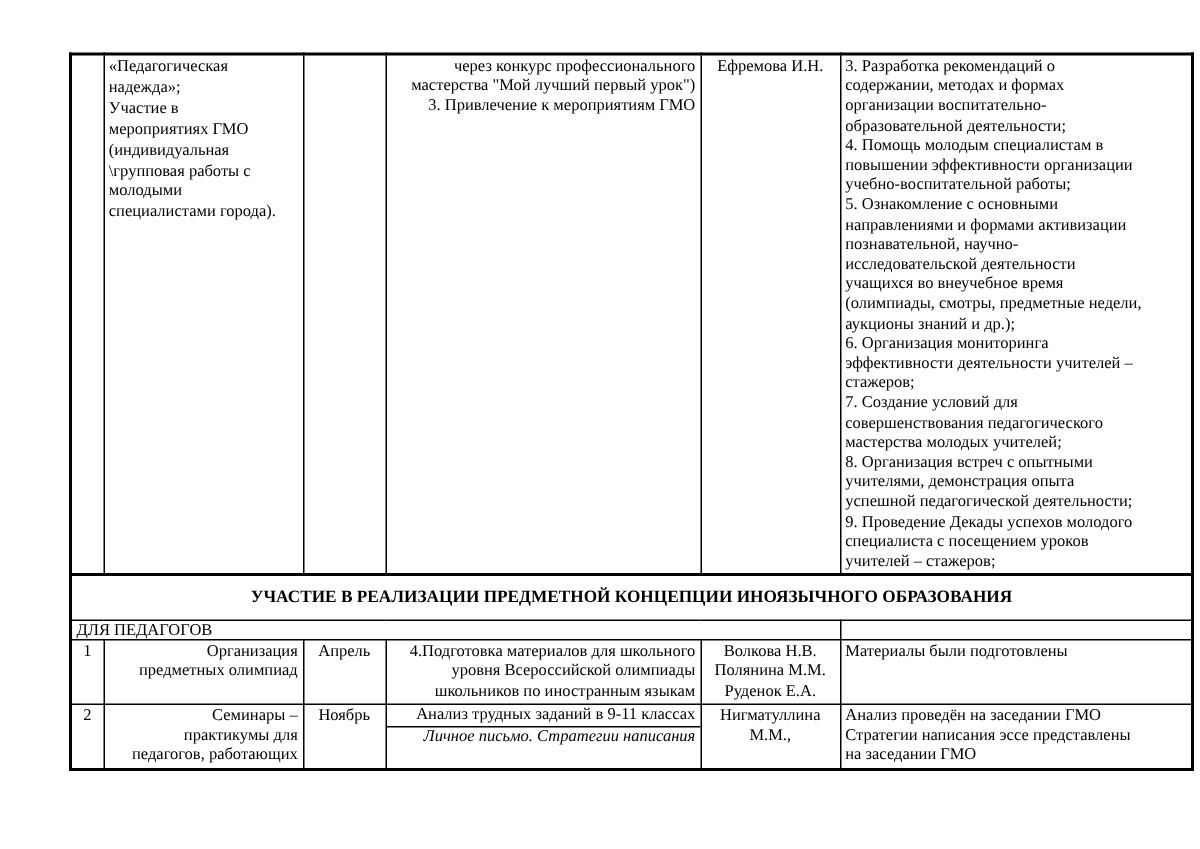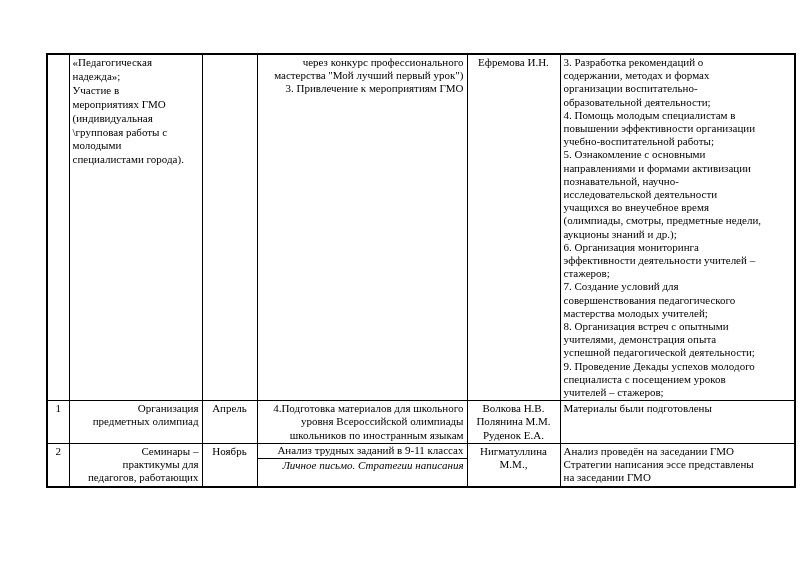--- a/index.html
+++ b/index.html
@@ -1,18 +1,18 @@
 <!DOCTYPE html>
 <html><head>
 <meta charset="utf-8">
 <style>
   html,body{margin:0;padding:0;background:#ffffff;}
   .page{position:relative;width:800px;height:566px;background:#ffffff;overflow:hidden;
         font-family:"Liberation Serif","DejaVu Serif",serif;color:#000;}
-  table.doc{position:absolute;left:46px;top:53px;width:748px;border-collapse:collapse;
+  table.doc{position:absolute;left:46px;top:35px;width:748px;border-collapse:collapse;
             table-layout:fixed;border:2px solid #000;}
   td{border:1px solid #000;vertical-align:top;font-size:11px;line-height:13.2px;
      padding:1px 3px;overflow:hidden;}
   .pre{white-space:pre-line;}
   
   tr.r-cont td{height:342px;}
   tr.r-sec td{height:29px;vertical-align:middle;text-align:center;font-weight:bold;
               font-size:11.5px;border-top:2px solid #000;padding:0 2px;}
   tr.r-sub td{height:11px;line-height:12px;padding:0 3px;}
   tr.r1 td{height:39px;}
@@ -82,21 +82,28 @@
 совершенствования педагогического
 мастерства молодых учителей;
 8. Организация встреч с опытными
 учителями, демонстрация опыта
 успешной педагогической деятельности;
 9. Проведение Декады успехов молодого
 специалиста с посещением уроков
 учителей – стажеров;</td>
     </tr>
 
+    <tr class="r-sec">
+      <td colspan="6">УЧАСТИЕ В РЕАЛИЗАЦИИ ПРЕДМЕТНОЙ КОНЦЕПЦИИ ИНОЯЗЫЧНОГО ОБРАЗОВАНИЯ</td>
+    </tr>
 
+    <tr class="r-sub">
+      <td colspan="5">ДЛЯ ПЕДАГОГОВ</td>
+      <td></td>
+    </tr>
 
     <tr class="r1">
       <td class="c-num">1</td>
       <td class="c-act-c pre">Организация
 предметных олимпиад</td>
       <td class="c-month">Апрель</td>
       <td class="c-det pre">4.Подготовка материалов для школьного
 уровня Всероссийской олимпиады
 школьников по иностранным языкам</td>
       <td class="c-resp pre">Волкова Н.В.

